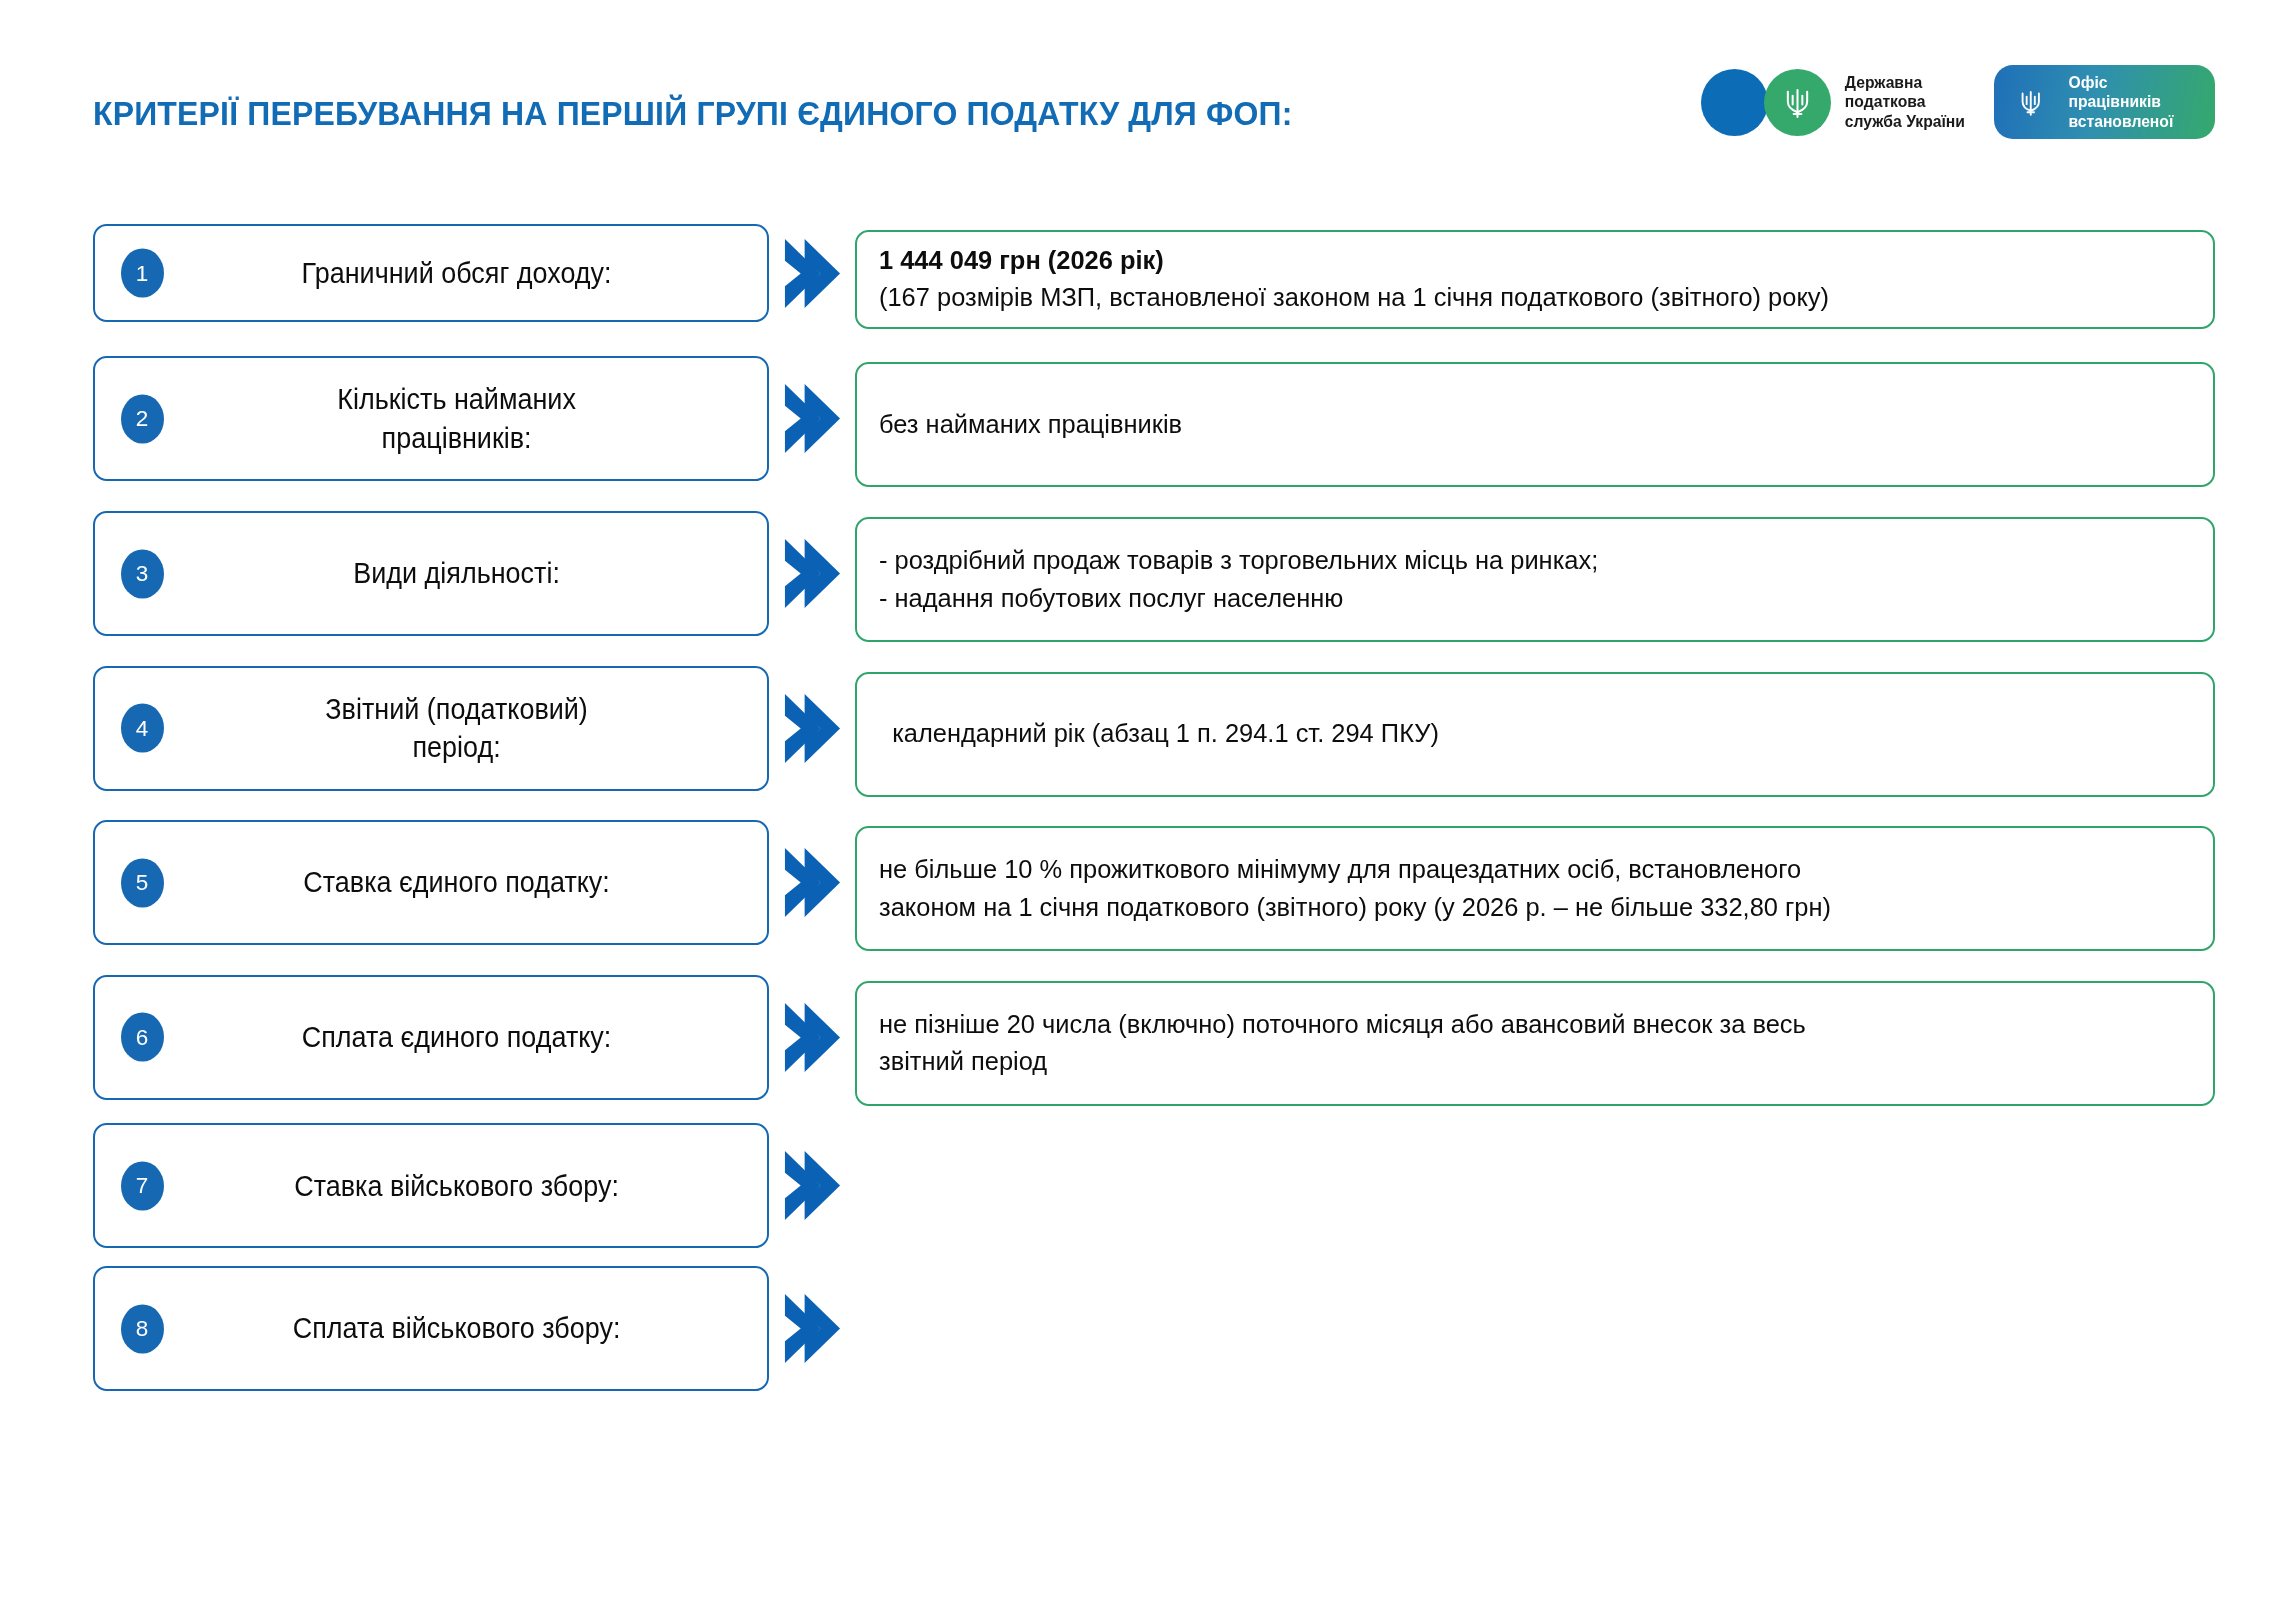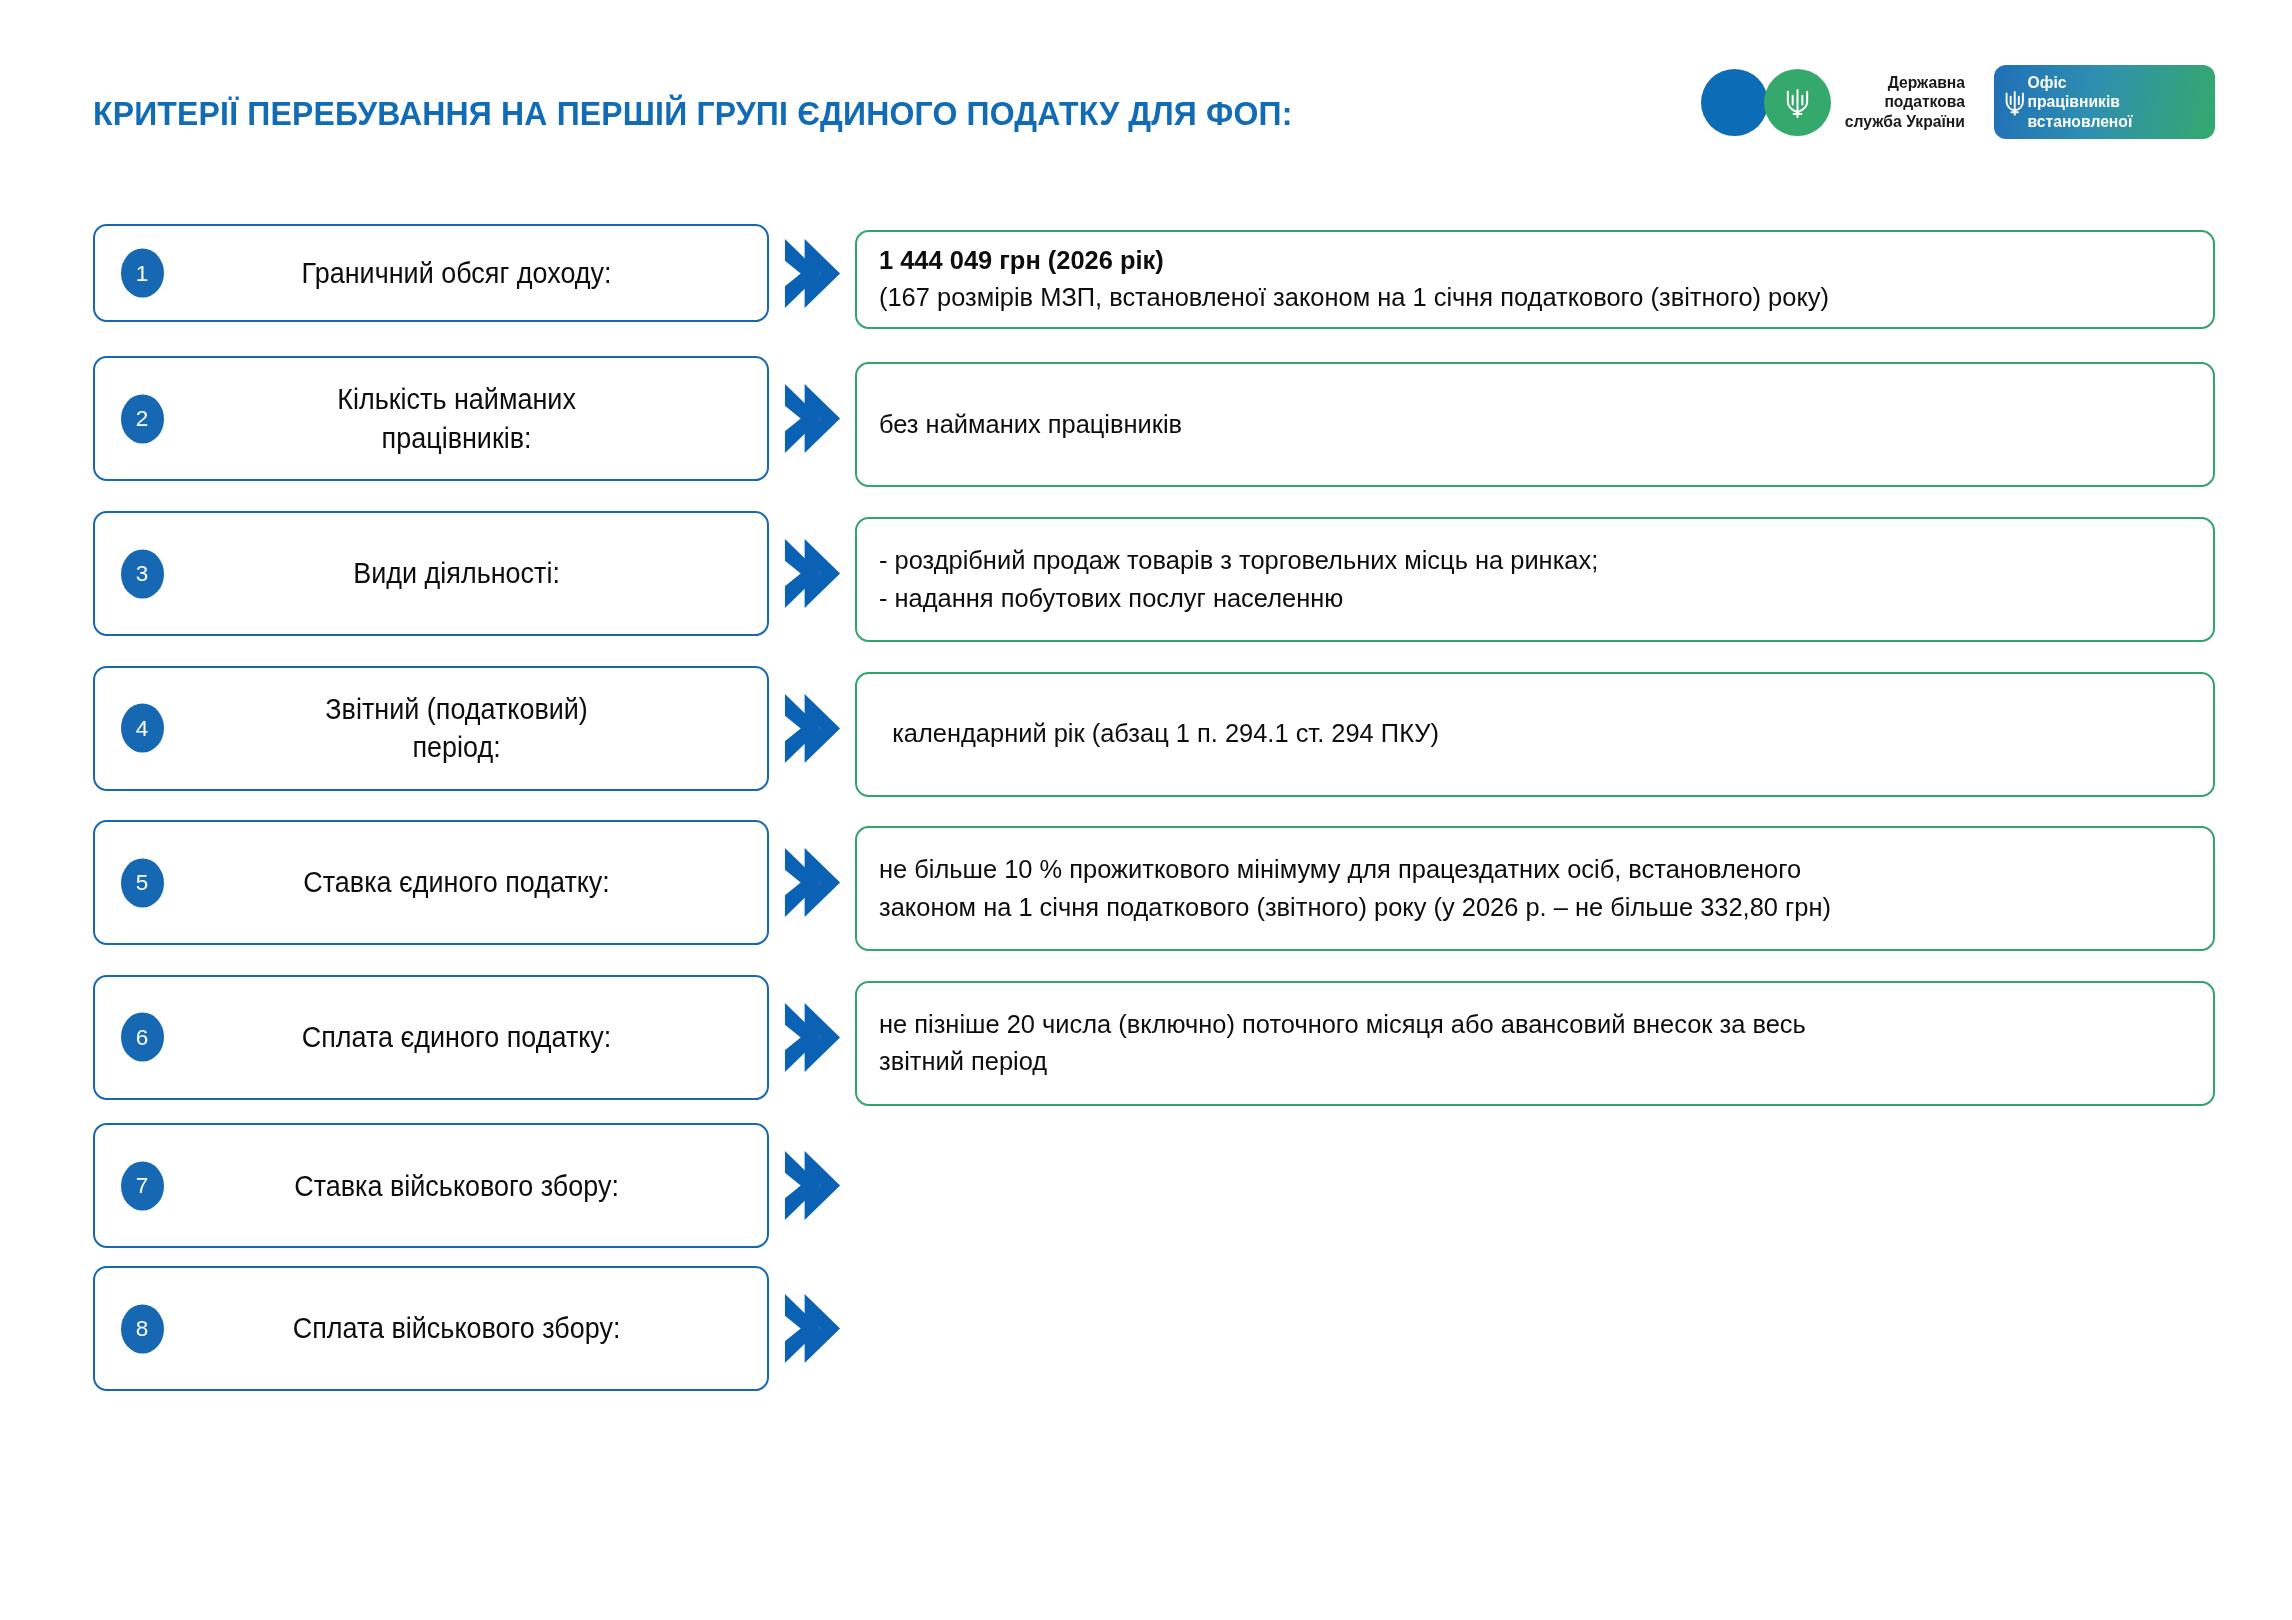--- a/index.html
+++ b/index.html
@@ -63,32 +63,31 @@
     align-items: center;
     justify-content: center;
   }
   .logo-dps .dps-text {
     margin-left: 13.7px;
     font-size: 15.7px;
     line-height: 1.22;
     font-weight: 700;
     color: #1a1a1a;
     white-space: nowrap;
-    text-align: right;
   }
   .logo-otc {
     width: 221px;
     height: 74px;
-    border-radius: 12px;
+    border-radius: 19px;
     background: linear-gradient(100deg, #1f6fb8 0%, #2f8fb0 45%, #35a96c 100%);
     display: flex;
     align-items: center;
-    padding-left: 8px;
-    box-sizing: border-box;
-    gap: 0;
+    padding-left: 24px;
+    box-sizing: border-box;
+    gap: 25px;
   }
   .logo-otc .otc-text {
     font-size: 15.7px;
     line-height: 1.22;
     font-weight: 700;
     color: #ffffff;
     white-space: nowrap;
   }
   .trident { display: block; }
 

